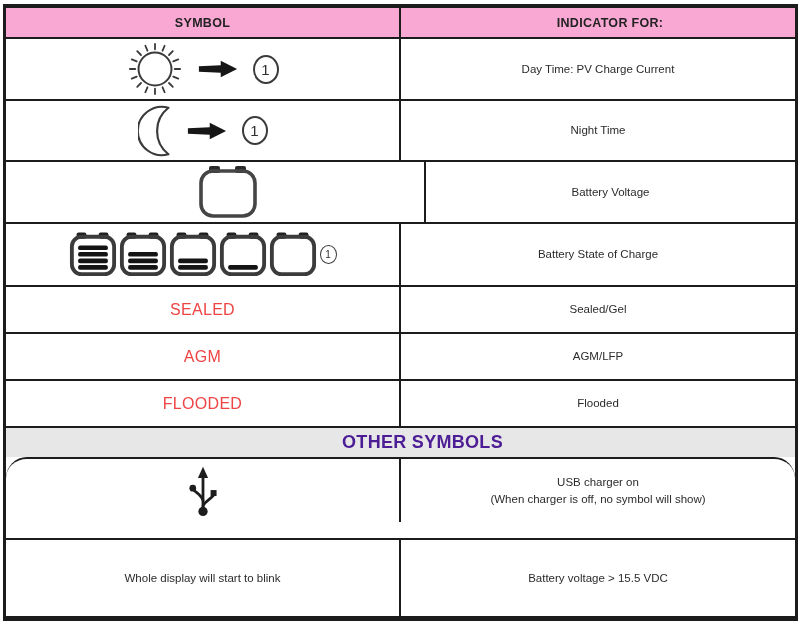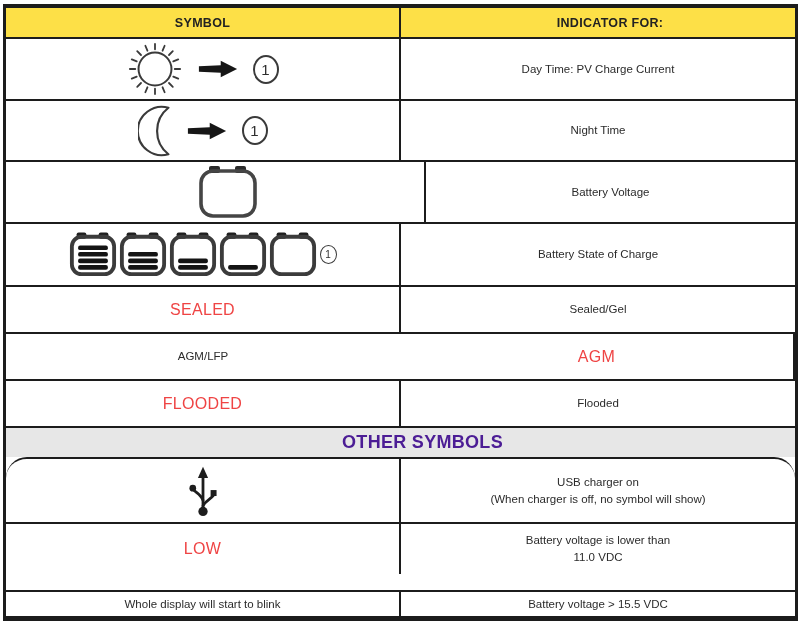--- a/index.html
+++ b/index.html
@@ -8,21 +8,21 @@
   .tbl{
     position:absolute;left:3px;top:4px;width:795px;height:617px;
     border:3px solid #1c1c1c;border-top-width:4px;border-bottom-width:5px;
     box-sizing:border-box;display:flex;flex-direction:column;background:#fff;
   }
   .row{display:flex;flex:0 0 auto;}
   .row + .row{border-top:2px solid #1c1c1c;}
   .cell{display:flex;align-items:center;justify-content:center;text-align:center;box-sizing:border-box;}
   .cell.left{width:395px;flex:0 0 395px;border-right:2px solid #1c1c1c;}
   .cell.right{flex:1 1 auto;text-align:center;}
-  .hdr-row{background:#fde047;height:29px;gap:24px;}
+  .hdr-row{background:#f9a8d4;height:29px;gap:24px;}
   .hdr-row .cell{font-weight:bold;font-size:12.5px;color:#222;letter-spacing:.3px;}
   .section-row{background:#e7e7e7;height:29px;}
   .section-row .cell{width:100%;font-weight:bold;font-size:18px;color:#4c1d95;letter-spacing:.3px;margin-left:44px;}
   .ind{font-size:11.5px;color:#2b2b2b;line-height:1.45;}
   .sym-bold{font-weight:normal;font-size:16px;color:#ef4444;letter-spacing:.3px;}
   .sym-plain{font-size:11.5px;color:#2b2b2b;}
   .icon-group{display:flex;align-items:center;justify-content:center;gap:14px;}
   .circ{
     display:inline-flex;align-items:center;justify-content:center;
     width:26px;height:29px;border:2.2px solid #3a3a3a;border-radius:50%;
@@ -192,25 +192,25 @@
     <div class="row" style="height:45px;">
       <div class="cell left">
           <span class="sym-bold">SEALED</span>
         </div>
       <div class="cell right">
           <span class="ind">Sealed/Gel</span>
         </div>
     </div>
 
     <div class="row" style="height:45px;">
+      <div class="cell left">
+          <span class="sym-bold">AGM</span>
+        </div>
       <div class="cell right">
           <span class="ind">AGM/LFP</span>
-        </div>
-      <div class="cell left">
-          <span class="sym-bold">AGM</span>
         </div>
     </div>
 
     <div class="row" style="height:45px;">
       <div class="cell left">
           <span class="sym-bold">FLOODED</span>
         </div>
       <div class="cell right">
           <span class="ind">Flooded</span>
         </div>
@@ -237,31 +237,20 @@
         </span>
       </div>
       <div class="cell right">
         <span class="ind">
           <span class="line">USB charger on</span>
           <span class="line">(When charger is off, no symbol will show)</span>
         </span>
       </div>
     </div>
 
-    <div class="row" style="height:50px;">
-      <div class="cell left">
-          <span class="sym-bold">LOW</span>
-        </div>
-      <div class="cell right">
-        <span class="ind">
-          <span class="line">Battery voltage is lower than</span>
-          <span class="line">11.0 VDC</span>
-        </span>
-      </div>
-    </div>
 
     <div class="row" style="flex:1 1 auto;margin-top:16px;">
       <div class="cell left">
           <span class="sym-plain">Whole display will start to blink</span>
         </div>
       <div class="cell right">
           <span class="ind">Battery voltage &gt; 15.5 VDC</span>
         </div>
     </div>
 

